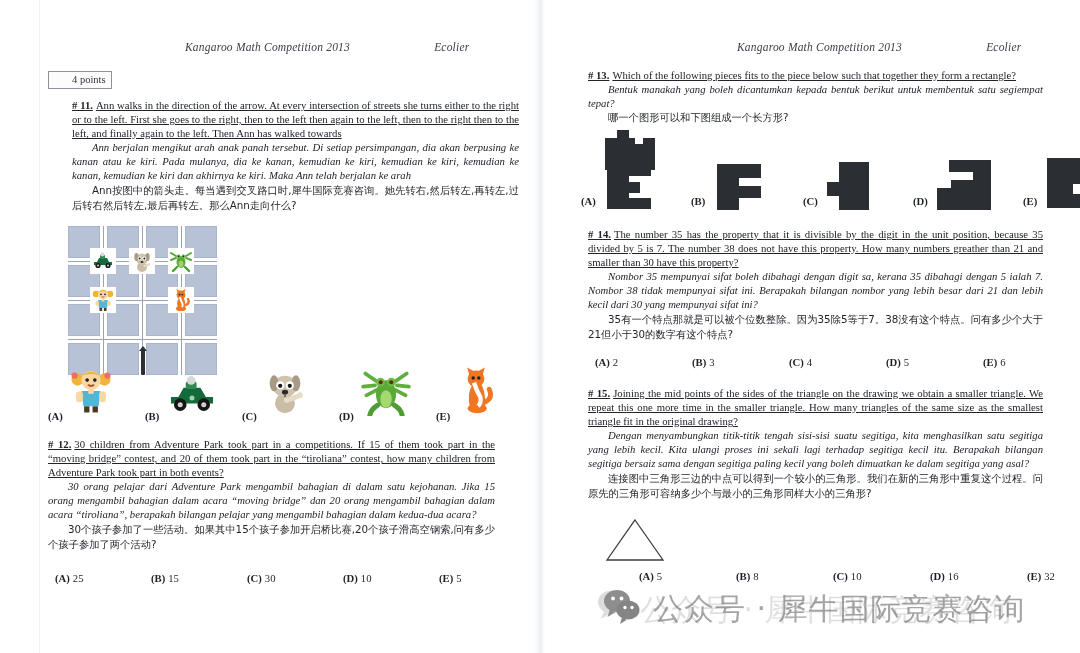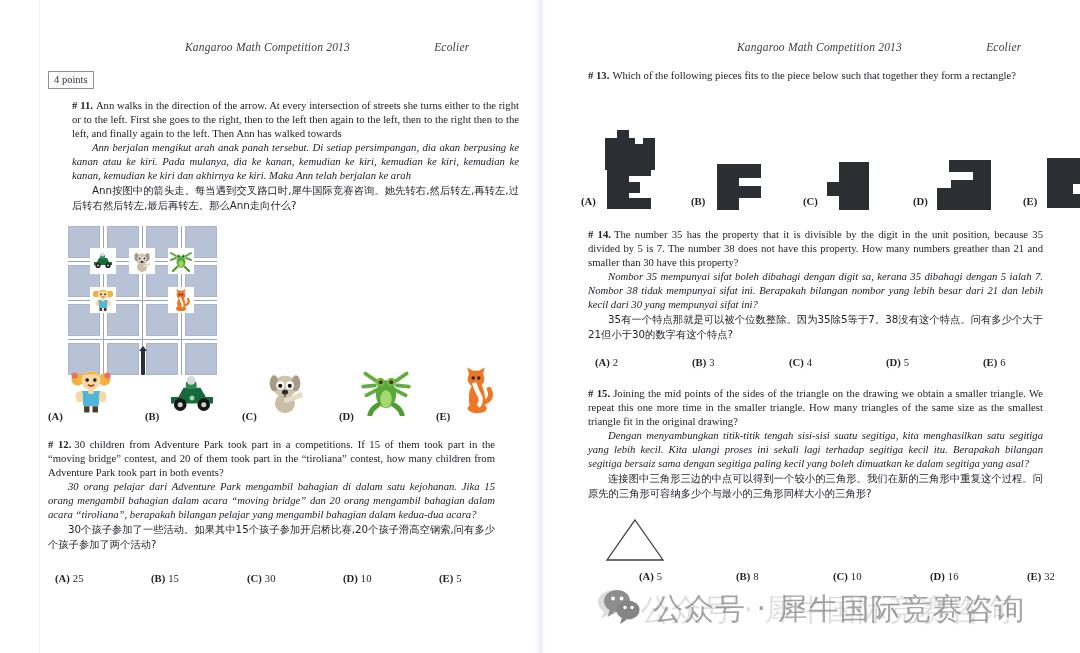--- a/index.html
+++ b/index.html
@@ -67,20 +67,21 @@
 
   
   .col {
     position: absolute;
     font-size: 10.7px;
     line-height: 14.1px;
   }
   .para-en {
     text-align: justify;
     color: #20232a;
+    text-decoration: underline;
   }
   .para-my {
     text-align: justify;
     font-style: italic;
     color: #20232a;
     text-indent: 20px;
   }
   .para-zh {
     text-align: justify;
     font-family: "DejaVu Sans", sans-serif;
@@ -91,21 +92,21 @@
   }
   .qnum {
     font-weight: bold;
     margin-right: 3px;
   }
 
   
   .points-box {
     position: absolute;
     border: 1px solid #8d9199;
-    padding: 1px 5px 2px 5px;
+    padding: 1px 5px 2px 23px;
     font-size: 10.5px;
     color: #31353d;
     background: #fcfcfc;
     line-height: 13px;
   }
 
   
   .choices {
     position: absolute;
     display: flex;
@@ -496,20 +497,22 @@
   <div class="page page-right">
 
     <div class="runhead" style="left:147px; top:41px;">
       <span>Kangaroo Math Competition 2013</span>
       <span class="sep"></span>
       <span>Ecolier</span>
     </div>
 
     <div class="col" style="left:43px; top:68px; width:455px;">
       <div class="para-en"><span class="qnum"># 13.</span><span>Which of the following pieces fits to the piece below such that together they form a rectangle?</span></div>
+      <div class="para-my">Bentuk manakah yang boleh dicantumkan kepada bentuk berikut untuk membentuk satu segiempat tepat?</div>
+      <div class="para-zh">哪一个图形可以和下图组成一个长方形?</div>
     </div>
 
     <div class="piece" style="left:60px; top:130px;">
       <svg width="50" height="40" viewBox="0 0 50 40" aria-hidden="true">
         <path d="M0 40 L0 8 L12 8 L12 0 L24 0 L24 8 L30 8 L30 14 L38 14 L38 8 L50 8 L50 40 Z" fill="#2b2f33"></path>
       </svg>
     </div>
 
     <div class="plabel" style="left:36px; top:195px;">(A)</div>
     <div class="piece" style="left:62px; top:165px;">

